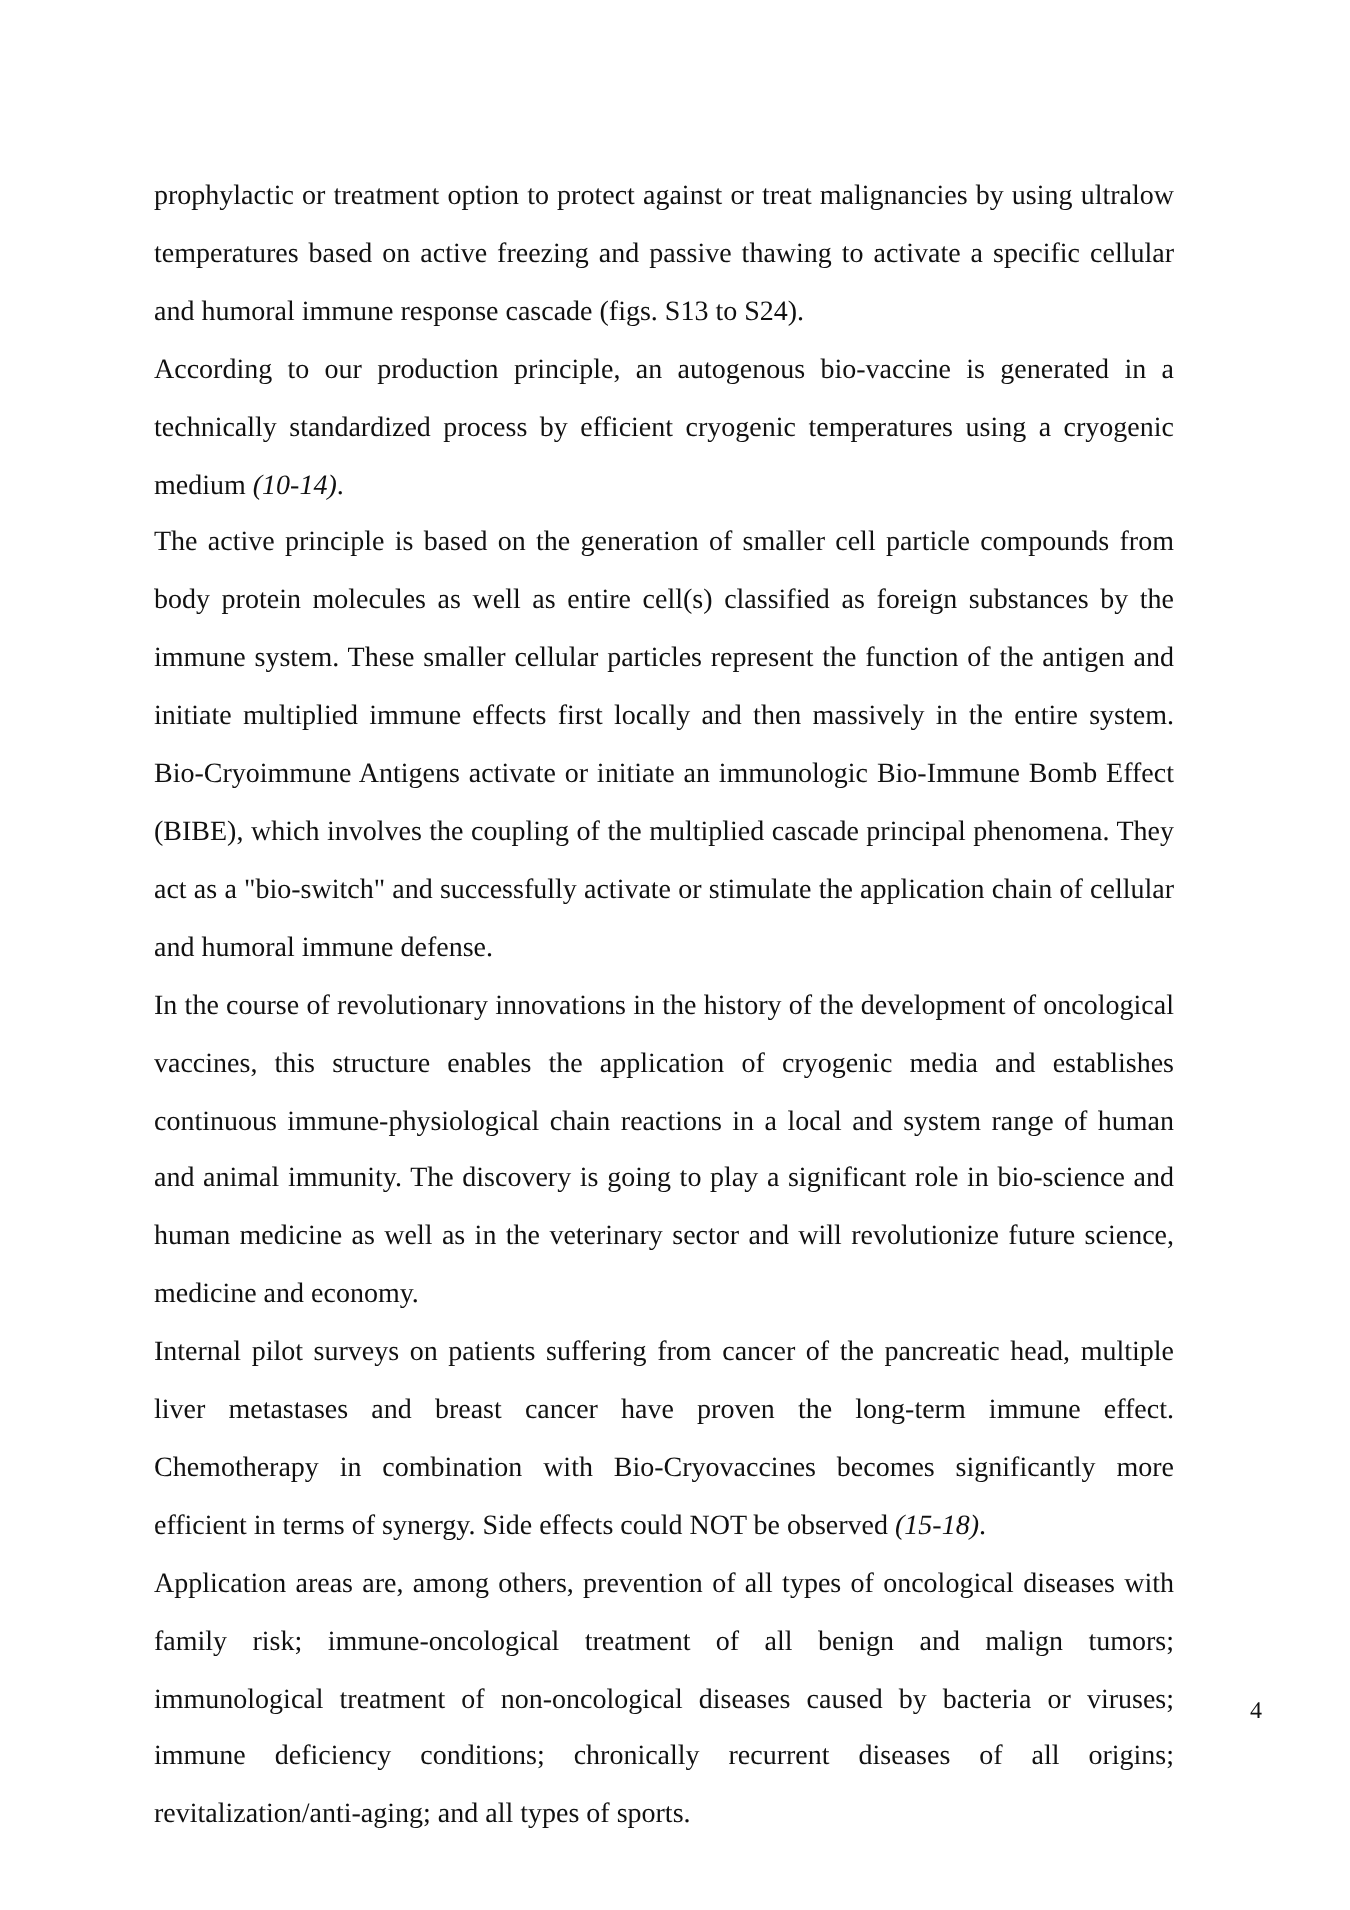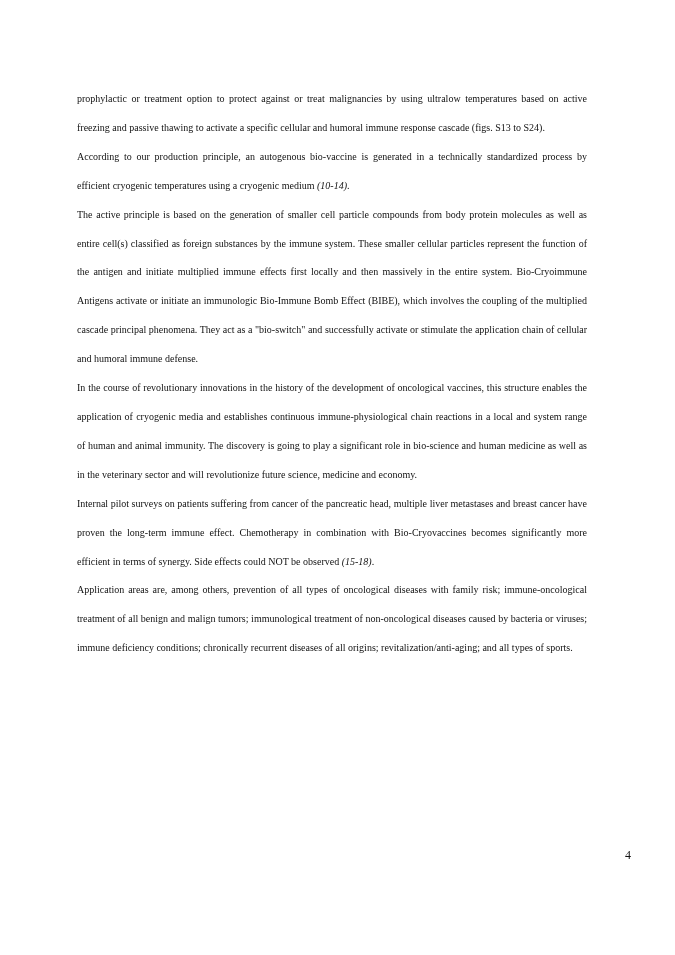--- a/index.html
+++ b/index.html
@@ -21,21 +21,21 @@
       top: 0;
       width: 675px;
       height: 955px;
       background: #ffffff;
     }
     .body-text {
       position: absolute;
       left: 77px;
       top: 85px;
       width: 510px;
-      font-size: 10px;
+      font-size: 14px;
       line-height: 28.9px;
       text-align: justify;
     }
     .para {
       margin: 0;
       padding: 0;
       text-align: justify;
       text-align-last: left;
     }
     .cite {

